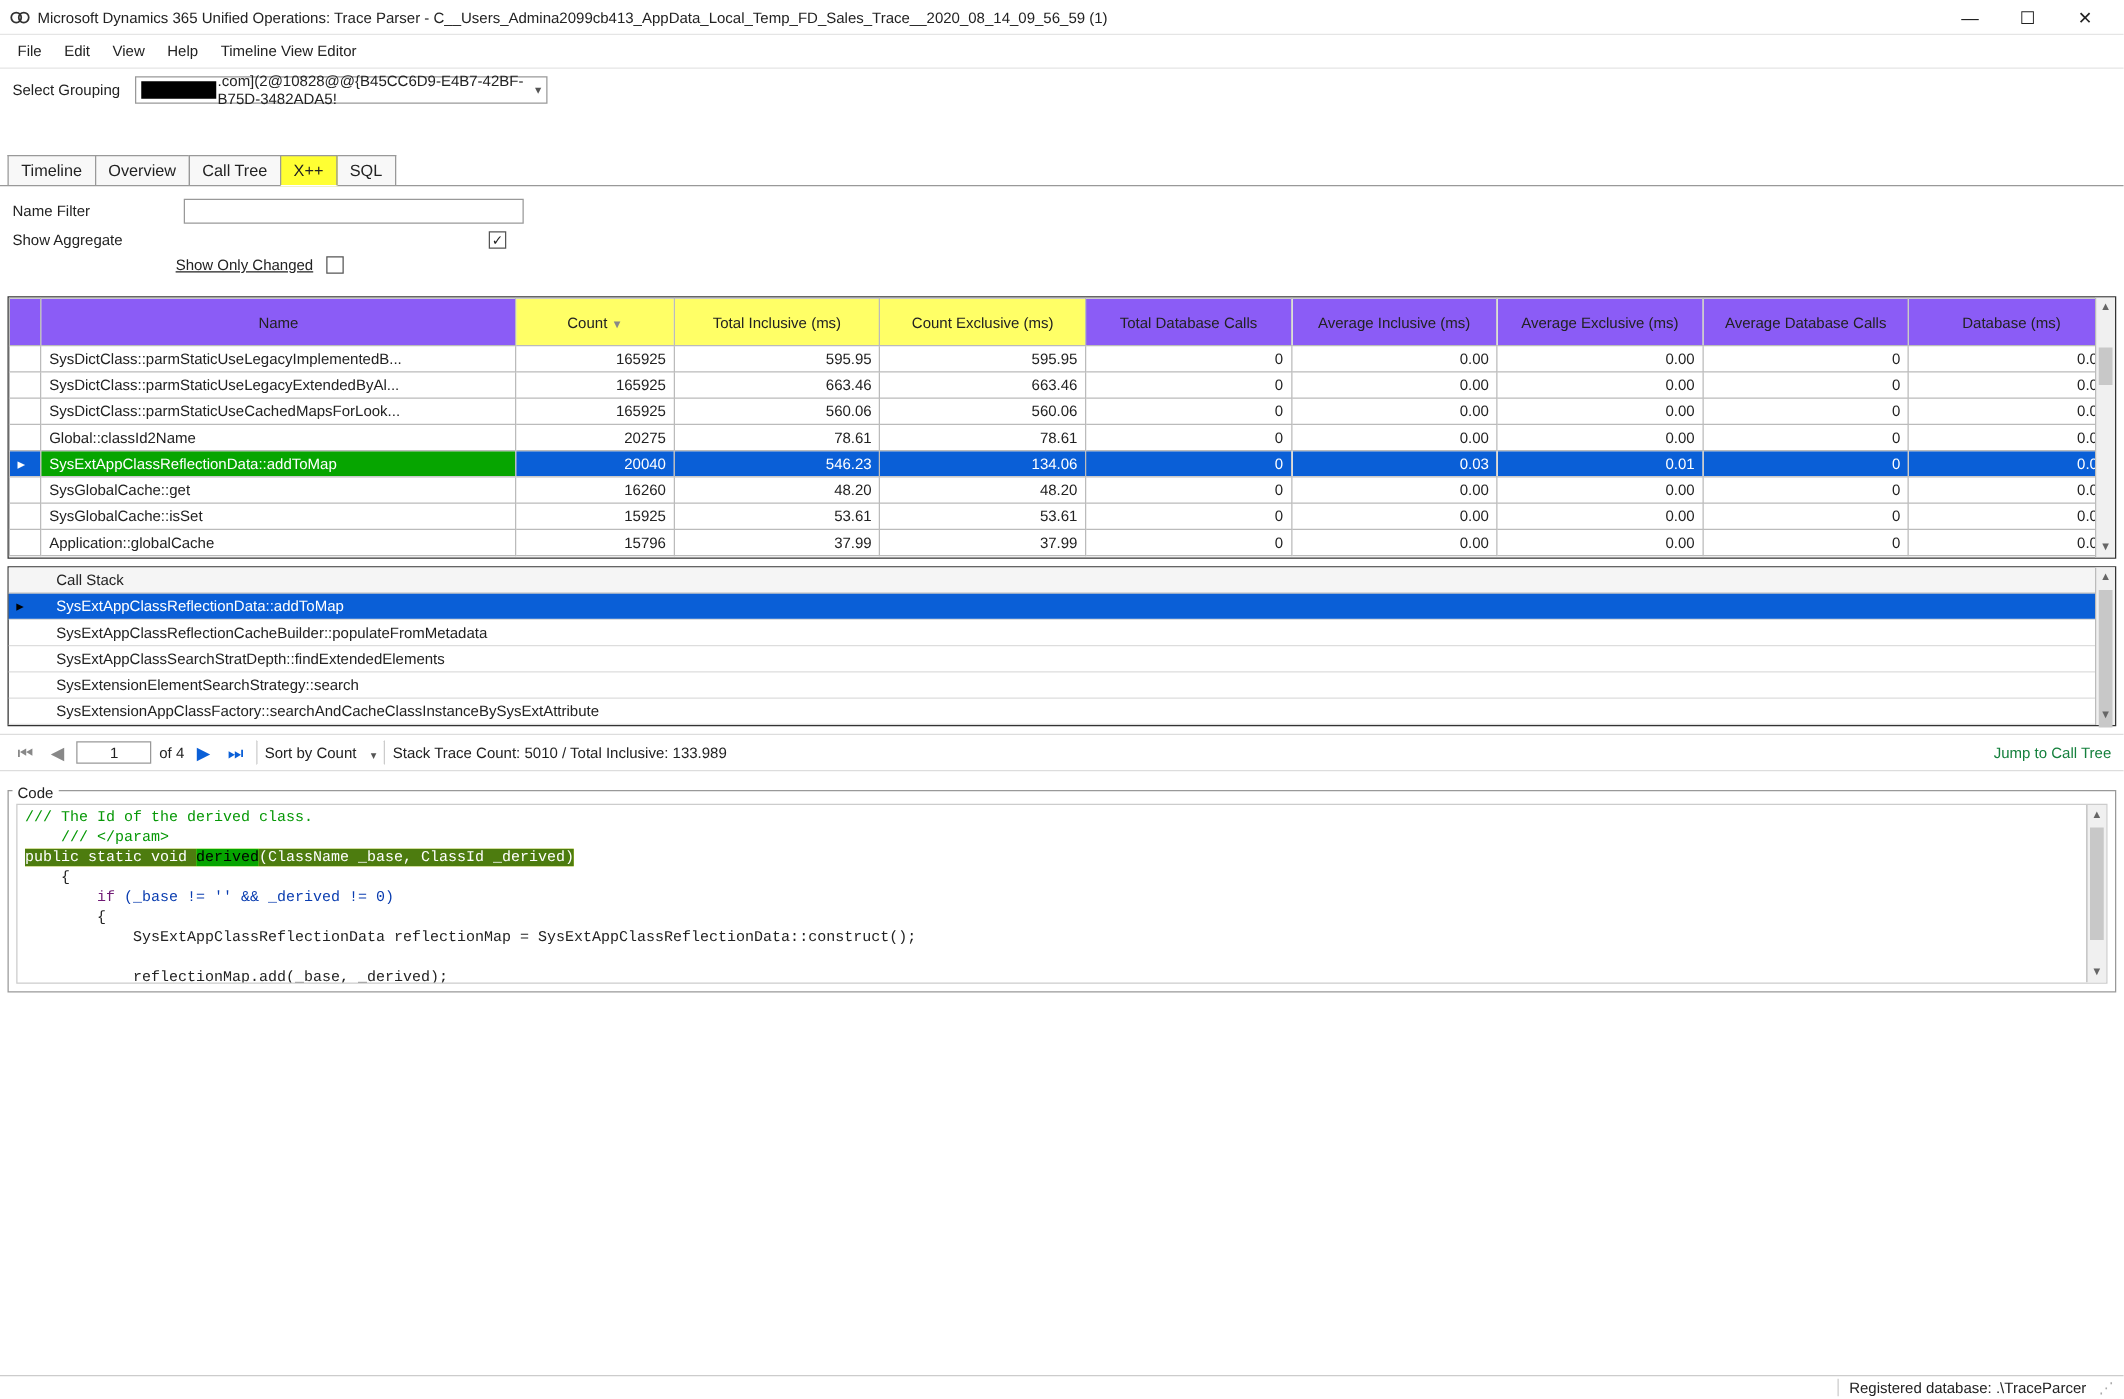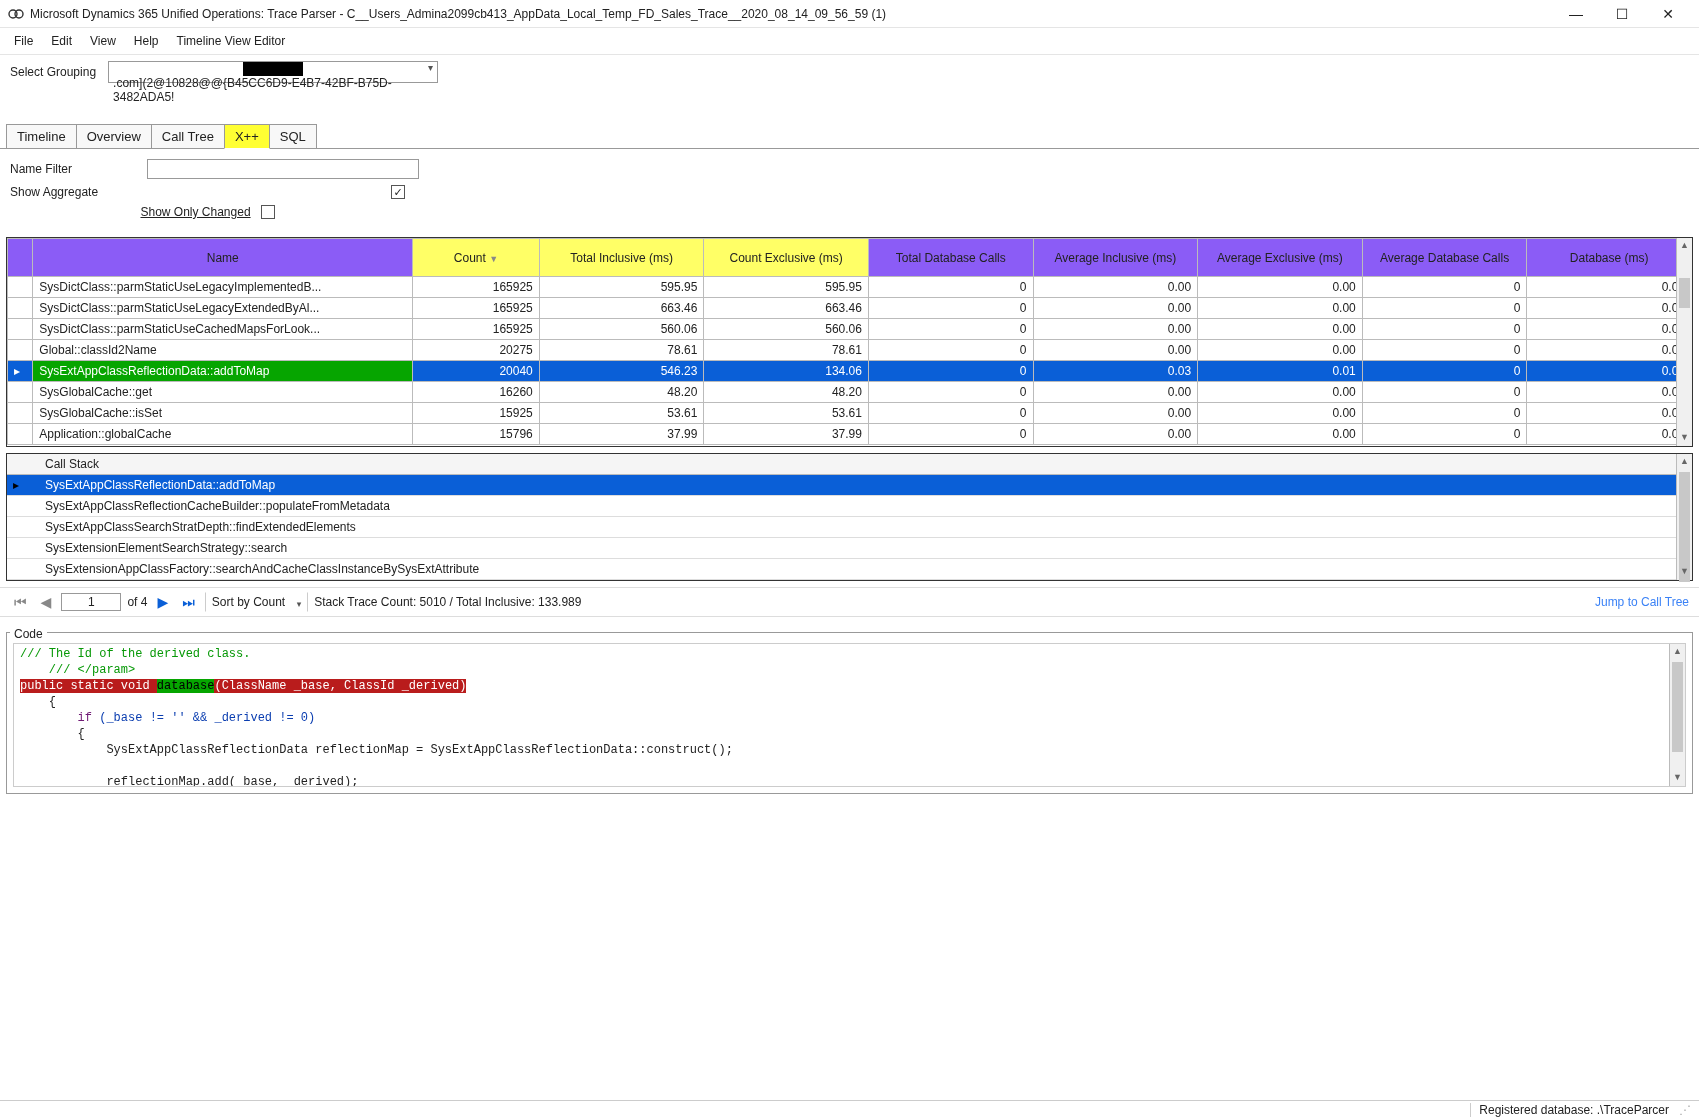--- a/index.html
+++ b/index.html
@@ -23,21 +23,21 @@
   .win-buttons { display:flex; gap:0; }
   .win-btn { width:46px; height:24px; display:flex; align-items:center; justify-content:center; }
   .win-btn span { font-size:14px; line-height:1; font-family: "Segoe UI Symbol", sans-serif; }
   
   .menubar { display:flex; gap:18px; padding:6px 14px; border-bottom:1px solid #e5e5e5; }
   .menubar span { cursor:default; }
   
   .grouping-row { display:flex; align-items:center; gap:12px; padding:6px 10px 40px 10px; }
   .grouping-select {
     width:330px; height:22px; border:1px solid #999; font-size:12px;
-    display:flex; align-items:center; padding:0 4px; position:relative;flex-direction:column;
+    display:flex; align-items:center; padding:0 4px; position:relative;
   }
   .grouping-select .blackbox { background:#000; color:#000; padding:0 2px; margin-right:1px; }
   .grouping-select .ddl-arrow { position:absolute; right:4px; font-size:10px; color:#555; }
   
   .tabrow { display:flex; align-items:flex-end; border-bottom:1px solid #999; padding:0 6px; }
   .tab {
     padding:4px 10px; border:1px solid #999; border-bottom:none; margin-right:-1px;
     background:#f8f8f8; font-size:13px;
   }
   .tab.active { background:#fff; border-bottom:1px solid #fff; position:relative; top:1px; }
@@ -71,34 +71,34 @@
   .row-indicator { position:absolute; left:6px; color:#000; }
   .stack-inner { position:relative; }
   
   .pager-bar { display:flex; align-items:center; padding:4px 10px; gap:10px; border-top:1px solid #ddd; border-bottom:1px solid #ddd; justify-content:space-between; }
   .pager-left { display:flex; align-items:center; gap:6px; }
   .pager-btn { color:#888; font-size:14px; padding:0 4px; }
   .pager-btn.active { color:#0a5fd7; }
   .page-input { width:60px; height:18px; border:1px solid #999; text-align:center; font-size:12px; display:flex; align-items:center; justify-content:center; }
   .sort-drop { border:1px solid transparent; padding:2px 22px 2px 6px; border-left:1px solid #ccc; border-right:1px solid #ccc; position:relative;}
   .sort-drop .arrow { font-size:9px; color:#555; position:absolute; right:6px; top:6px;}
-  .pager-right a { color:#3b82f6; text-decoration:none; }
+  .pager-right a { color:#15803d; text-decoration:none; }
   
   .code-group { margin:2px 6px 6px 6px; position:relative; }
   .code-legend { position:relative; top:8px; left:4px; background:#fff; padding:0 4px; display:inline-block; }
   .code-box { border:1px solid #999; padding:10px 6px 6px 6px; margin-top:-1px; }
   .code-inner { border:1px solid #ccc; height:144px; overflow:hidden; position:relative; }
   pre.code {
     margin:0; padding:2px 6px; font-family:"Courier New", monospace; font-size:12px; line-height:16px;
     white-space:pre;
   }
   .c-green { color:#069806; }
   .c-blue { color:#0a3db0; }
   .hl-yellow { background:#ffff33; }
-  .hl-red { background:#b91c1c; color:#fff; }
+  .hl-red { background:#4d7c0f; color:#fff; }
   .hl-greenbg { background:#06a500; color:#000; }
   
   .statusbar { position:absolute; bottom:0; left:0; right:0; display:flex; justify-content:flex-end; border-top:1px solid #ccc; padding:2px 8px; font-size:12px; }
   .status-section { border-left:1px solid #ccc; padding:0 8px; }
   .resize-grip { width:14px; text-align:right; color:#aaa; }
   .col-marker { width:20px; }
 </style>
 </head>
 <body>
 
@@ -338,21 +338,21 @@
     <a href="#">Jump to Call Tree</a>
   </div>
 </div>
 
 <div class="code-group">
   <span class="code-legend">Code</span>
   <div class="code-box">
     <div class="code-inner">
 <pre class="code"><span class="c-green">/// The Id of the derived class.</span>
     <span class="c-green">/// &lt;/param&gt;</span>
-<span class="hl-red hl-yellow" style="background:#ffff33"><span class="hl-red">public static void </span><span class="hl-greenbg">database</span><span class="hl-red">(ClassName _base, ClassId _derived)</span></span>
+<span class="hl-red hl-yellow" style="background:#ffff33"><span class="hl-red">public static void </span><span class="hl-greenbg">derived</span><span class="hl-red">(ClassName _base, ClassId _derived)</span></span>
     {
 <span><span class="c-blue">        <span style="color:#701a75">if</span> (_base != '' &amp;&amp; _derived != 0)</span></span>
         {
 <span>            SysExtAppClassReflectionData reflectionMap = SysExtAppClassReflectionData::construct();</span>
 
 <span>            reflectionMap.add(_base, _derived);</span>
         }
     }</pre>
       <div class="grid-scroll" style="top:0;bottom:0;">
         <div style="position:absolute;top:2px;left:2px;right:2px;height:12px;text-align:center;font-size:9px;color:#666">▲</div>

